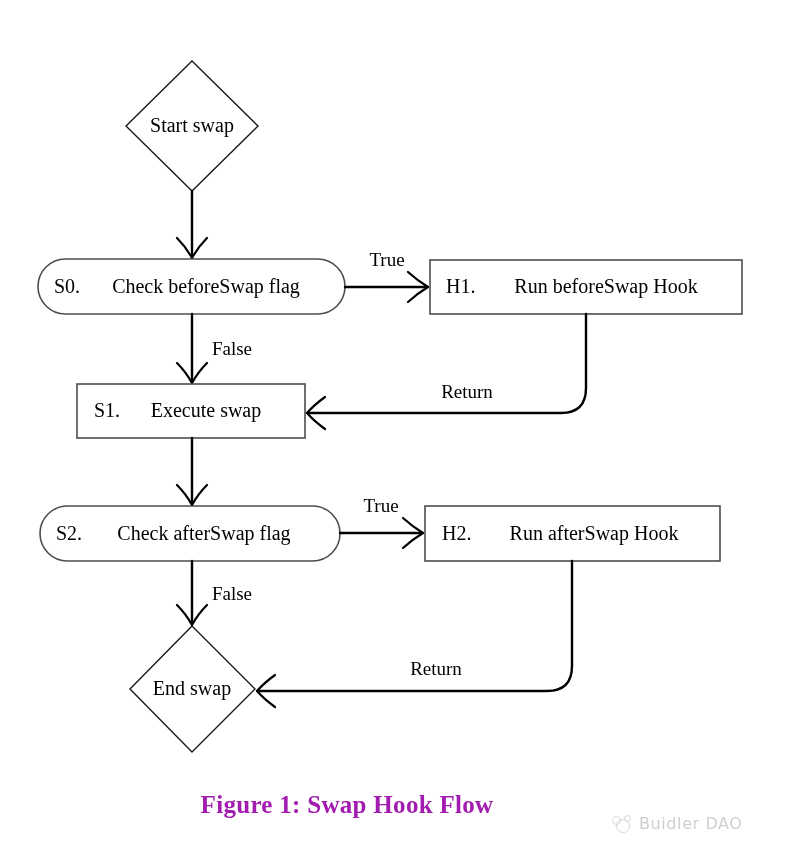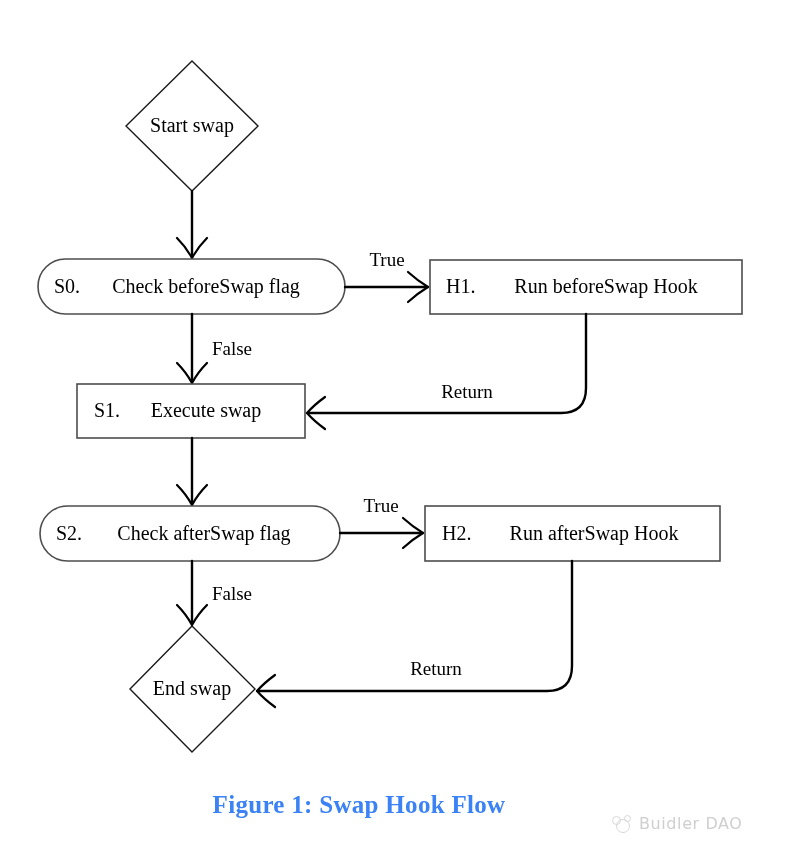--- a/index.html
+++ b/index.html
@@ -72,22 +72,21 @@
   #caption {
     position: absolute;
     left: 0;
     top: 775px;
     width: 694px;
     text-align: center;
     font-family: "Liberation Serif", "DejaVu Serif", serif;
     font-weight: bold;
     font-size: 25px;
     letter-spacing: 0.3px;
-    color: #3b82f6;
-    padding-left: 12px;
+    color: #a21caf;
   }
   #watermark {
     position: absolute;
     left: 612px;
     top: 798px;
     display: flex;
     align-items: center;
     gap: 7px;
     color: #cfcfcf;
     font-family: "DejaVu Sans", "Liberation Sans", sans-serif;

